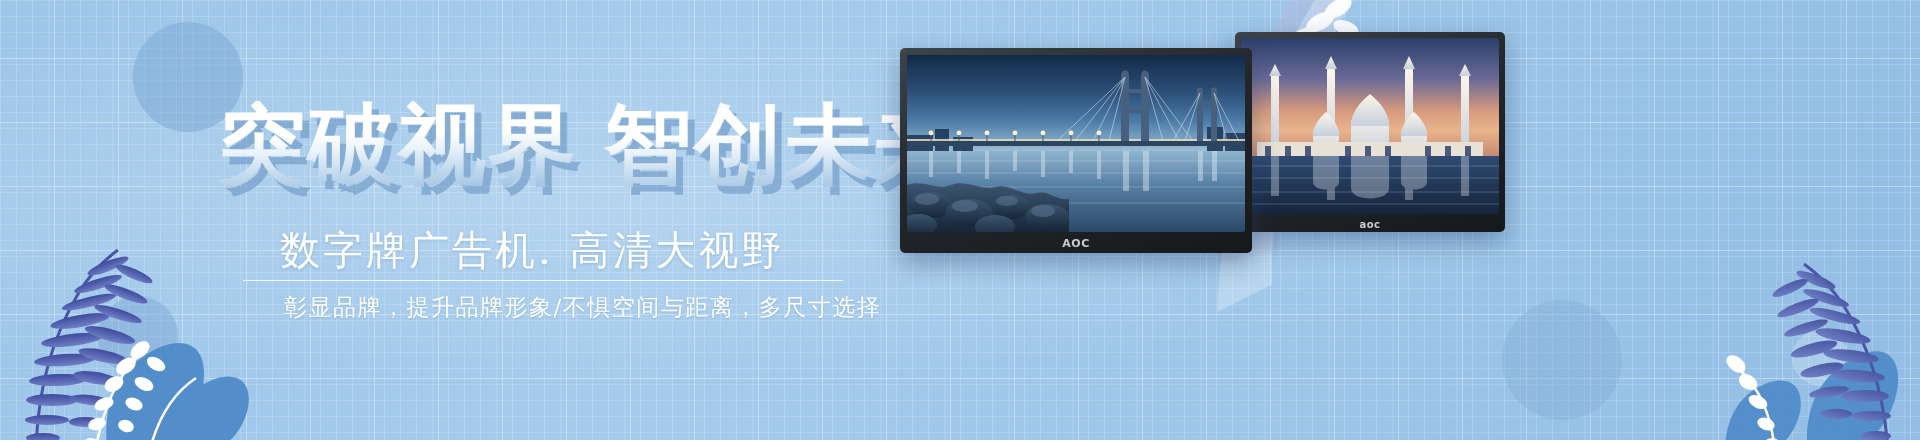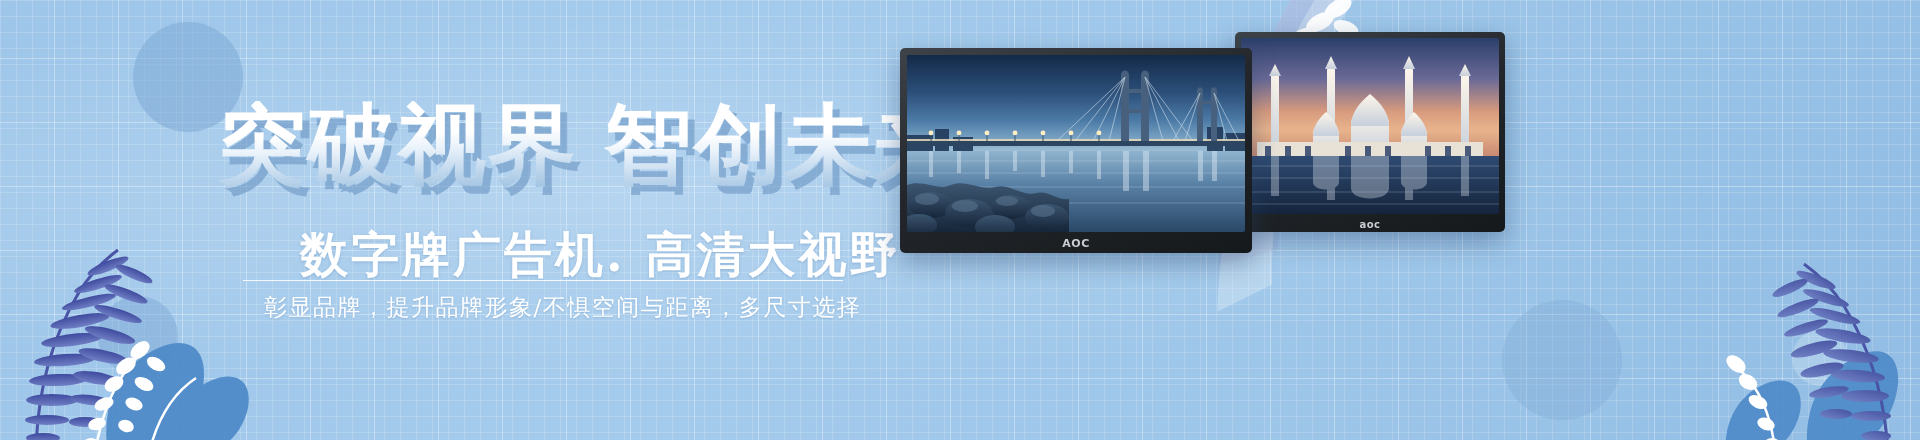--- a/index.html
+++ b/index.html
@@ -122,43 +122,42 @@
     background: linear-gradient(178deg, #ffffff 0%, #ffffff 38%, #e8f1fa 55%, #b9d3ea 82%, #9dc0e0 100%);
     -webkit-background-clip: text;
     background-clip: text;
     color: transparent;
     -webkit-text-fill-color: transparent;
     filter: drop-shadow(7px 8px 0 rgba(108,150,196,0.62));
   }
 
   .subtitle {
     position: absolute;
-    left: 300px;
+    left: 280px;
     top: 190px;
     font-family: "DejaVu Serif", "Liberation Serif", serif;
-    font-size: 48px;
+    font-size: 40px;
     color: #ffffff;
     letter-spacing: 3px;
     white-space: nowrap;
     text-shadow: 0 1px 3px rgba(80,124,172,0.35);
-    font-weight: bold;
   }
 
   .divider {
     position: absolute;
     left: 243px;
     top: 247px;
     width: 600px;
     height: 1px;
     background: rgba(255,255,255,0.85);
   }
 
   .tagline {
     position: absolute;
-    left: 232px;
+    left: 252px;
     top: 259px;
     font-family: "DejaVu Serif", "Liberation Serif", serif;
     font-size: 23px;
     color: #ffffff;
     letter-spacing: 1.5px;
     white-space: nowrap;
     text-shadow: 0 1px 2px rgba(80,124,172,0.3);
     padding-left: 32px;
   }
 

